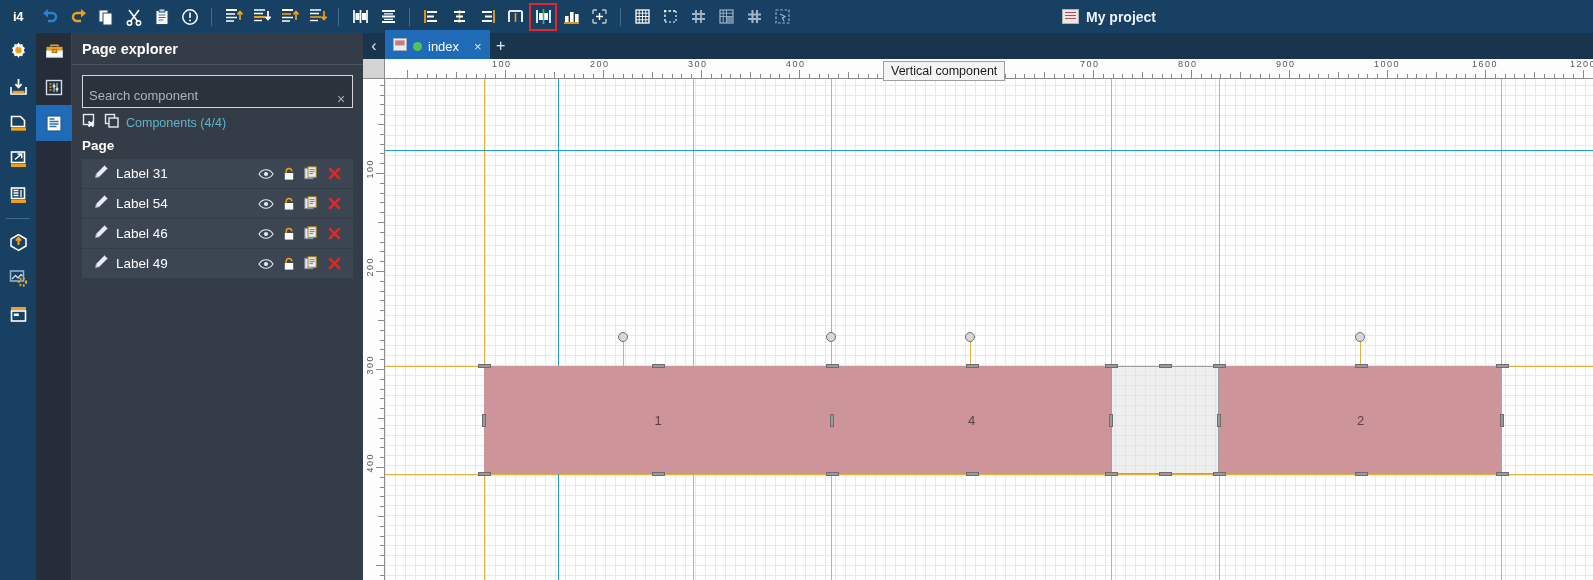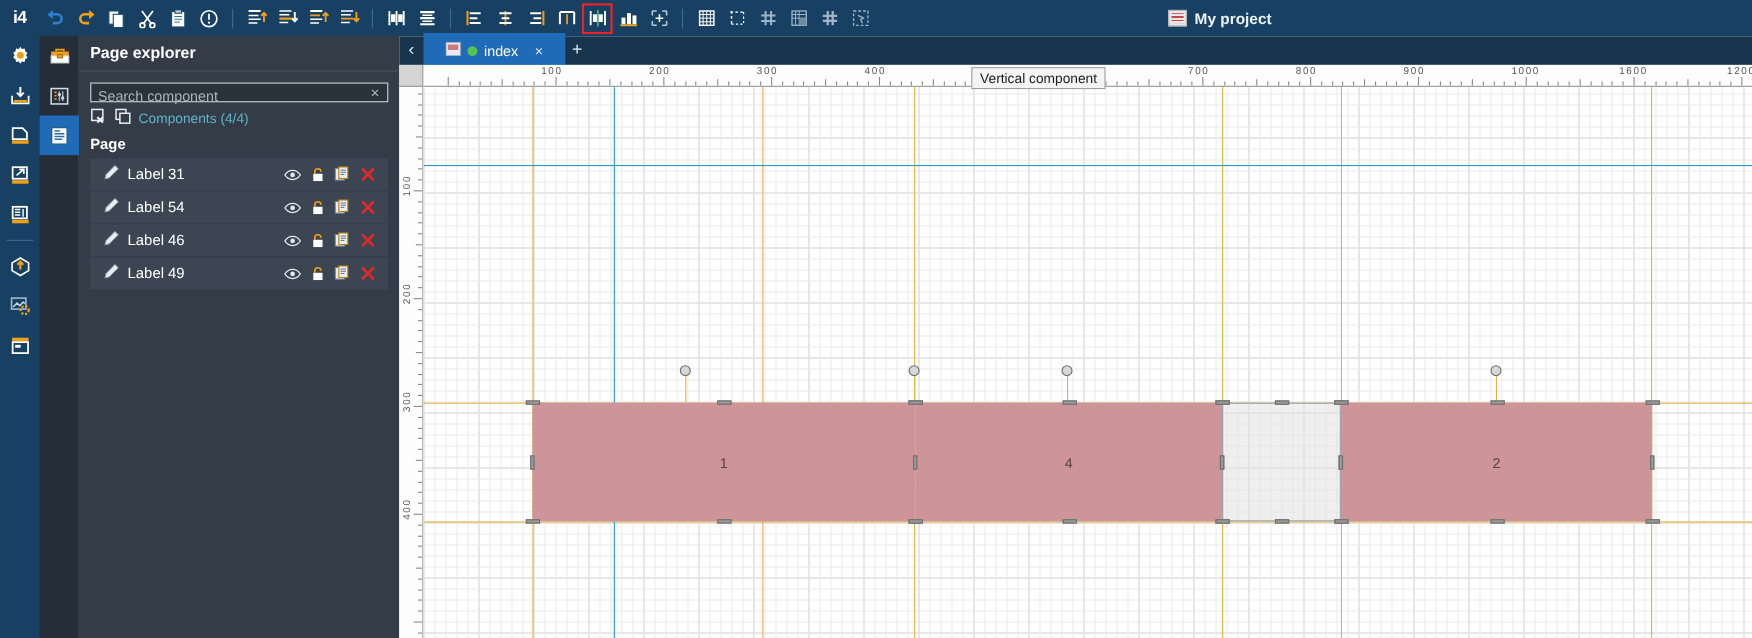--- a/index.html
+++ b/index.html
@@ -13,21 +13,21 @@
   .app { position: relative; width: 1593px; height: 580px; }
 
   
   .toolbar {
     position: absolute; left: 0; top: 0; width: 1593px; height: 33px;
     background: #174062;
     display: flex; align-items: center;
   }
   .logo {
     width: 36px; height: 33px; color: #fff;
-    font-size: 16px; font-weight: bold;
+    font-size: 13px; font-weight: bold;
     display: flex; align-items: center; justify-content: center;
     letter-spacing: -0.5px;
   }
   .tb-ico {
     width: 26px; height: 26px; margin: 0 1px;
     display: flex; align-items: center; justify-content: center;
     cursor: pointer; position: relative;
   }
   .tb-ico svg { display: block; }
   .tb-sep { width: 1px; height: 18px; background: #3c6d92; margin: 0 7px; }
@@ -78,23 +78,23 @@
   }
   .panel-hdr {
     height: 31px; padding: 0 10px;
     display: flex; align-items: center;
     color: #ffffff; font-size: 14.5px; font-weight: bold;
     background: #333c47;
   }
   .panel-hdr-rule { height: 1px; background: #4a5560; margin: 0; }
   .panel-body { padding: 10px; }
   .search-wrap {
-    position: relative; height: 18px;
+    position: relative; height: 33px;
     border: 1px solid #cfd6dd; background: #2a323c;
-    display: flex; align-items: flex-start;
+    display: flex; align-items: flex-end;
   }
   .search-wrap input {
     flex: 1; height: 23px; border: 0; outline: 0; background: transparent;
     color: #d8dde3; font-size: 13px; padding: 0 6px;
     font-family: "Liberation Sans", sans-serif;
   }
   .search-wrap input::placeholder { color: #aab3bd; }
   .search-clear {
     width: 22px; text-align: center; color: #a9b2bc;
     font-size: 14px; cursor: pointer; user-select: none;
@@ -125,21 +125,21 @@
     position: absolute; left: 0; top: 0; width: 1230px; height: 26px;
     background: #19354d; display: flex; align-items: center;
   }
   .tab-back {
     width: 22px; height: 26px; display: flex; align-items: center;
     justify-content: center; color: #dce6ef; cursor: pointer;
   }
   .tab {
     height: 33px; background: #1f6bb8; color: #ffffff;
     display: flex; align-items: center; gap: 6px;
-    padding: 0 20px; font-size: 13px; cursor: pointer;
+    padding: 0 8px; font-size: 13px; cursor: pointer;
   }
   .tab .dot {
     width: 9px; height: 9px; border-radius: 50%;
     background: #52c452; display: inline-block;
   }
   .tab .tab-x { margin-left: 9px; color: #dbe8f5; font-size: 13px; }
   .tab-add {
     width: 22px; height: 26px; display: flex; align-items: center;
     justify-content: center; color: #e3edf7; font-size: 16px; cursor: pointer;
   }

